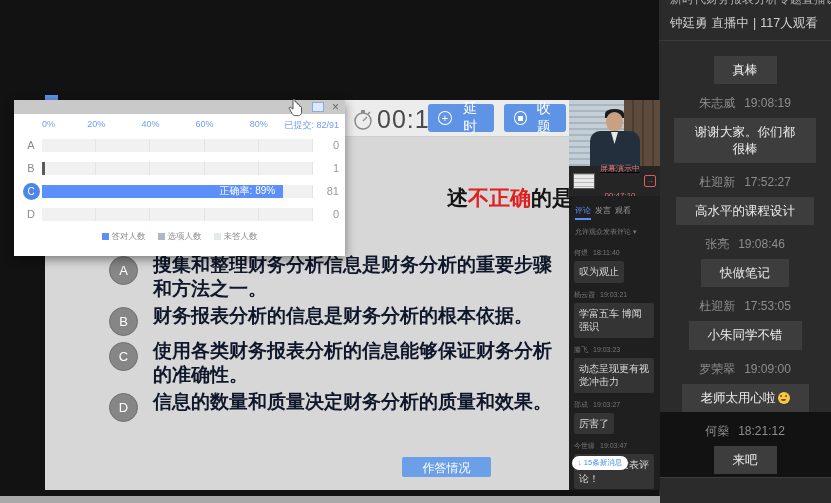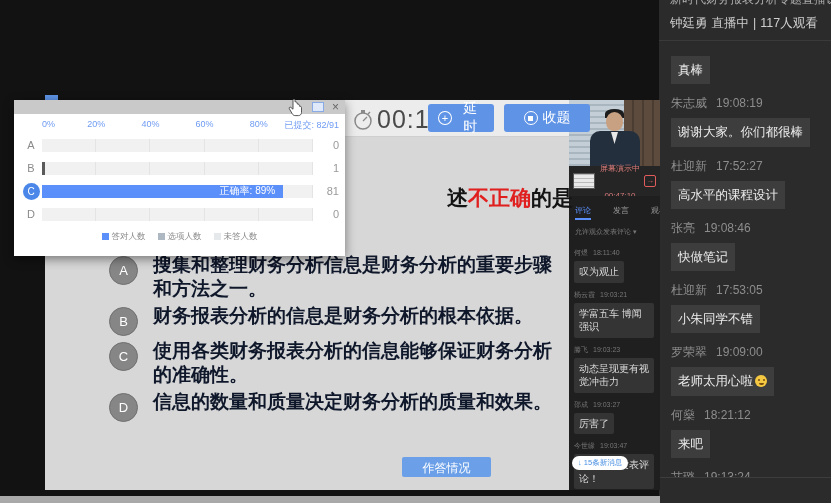--- a/index.html
+++ b/index.html
@@ -60,45 +60,45 @@
   .v-panel{position:absolute;right:0;top:0;width:36px;height:100%;
            background:repeating-linear-gradient(to right,#5d4c3d 0 8px,#4a3c30 8px 10px);}
   .v-head{position:absolute;left:38px;top:12px;width:17px;height:19px;border-radius:50% 50% 45% 45%;background:#c8a183;}
   .v-hair{position:absolute;left:37px;top:9px;width:19px;height:9px;border-radius:50% 50% 0 0;background:#1c1c1c;}
   .v-body{position:absolute;left:22px;top:31px;width:50px;height:36px;border-radius:10px 10px 0 0;background:#232f3d;}
   .v-shirt{position:absolute;left:43px;top:32px;width:7px;height:12px;background:#e8e8e8;clip-path:polygon(0 0,100% 0,50% 100%);}
 
   .share{position:absolute;left:568px;top:166px;width:92px;height:30px;background:#252525;display:flex;align-items:center;z-index:4;}
   .share-thumb{width:22px;height:16px;background:#e9e9e9;border:1px solid #555;margin:0 5px;
                background-image:linear-gradient(#bbb 1px,transparent 1px);background-size:100% 4px;background-position:0 4px;}
-  .share-col{display:flex;flex-direction:column;gap:17px;}
+  .share-col{display:flex;flex-direction:column;gap:17px;text-decoration:underline;}
   .share-status{color:#d97a7a;font-size:8px;}
   .share-time{color:#d97a7a;font-size:8px;text-align:center;}
   .share-exit{margin:0 4px 0 auto;color:#e05b5b;border:1px solid #e05b5b;border-radius:2px;font-size:8px;line-height:10px;padding:0 1px;}
 
   .mini{position:absolute;left:568px;top:196px;width:92px;height:294px;background:#1f1f1f;overflow:hidden;z-index:4;}
-  .m-tabs{display:flex;gap:22px;width:110px;padding:9px 7px 3px;font-size:8px;color:#9a9a9a;}
+  .m-tabs{display:flex;gap:4px;width:110px;padding:9px 7px 3px;font-size:8px;color:#9a9a9a;}
   .m-tab.active{color:#5b8ff9;border-bottom:2px solid #5b8ff9;padding-bottom:2px;}
   .m-note{padding:4px 7px;font-size:7px;color:#787878;}
   .m-list{padding:0 6px;}
   .m-meta{color:#767676;font-size:7px;margin:7px 0 3px;white-space:nowrap;}
   .m-meta .nm{margin-right:5px;}
   .m-bubble{display:inline-block;background:#343434;color:#dcdcdc;font-size:10px;padding:4px 5px;border-radius:2px;line-height:1.35;max-width:80px;}
   .m-pill{position:absolute;left:4px;top:260px;background:#fff;color:#4a90e2;font-size:7.5px;padding:2px 6px;border-radius:7px;white-space:nowrap;}
 
   
-  .side{position:absolute;left:659px;top:0;width:172px;height:503px;background:#2b2b2b;z-index:3;}
+  .side{position:absolute;left:659px;top:0;width:172px;height:412px;background:#2b2b2b;z-index:3;text-align:center;}
   .side-header{position:relative;height:41px;border-bottom:1px solid #3a3a3a;overflow:hidden;}
   .clip-title{position:absolute;top:-9px;left:11px;font-size:12px;color:#b0b0b0;white-space:nowrap;}
   .streamer{position:absolute;top:15px;left:11px;font-size:12.5px;color:#cfcfcf;white-space:nowrap;}
   .streamer span{margin-right:4px;}
   .s-list{padding:2px 12px 0;}
   .s-meta{color:#8d8d8d;font-size:12px;margin:11px 0 6px;}
   .s-meta .nm{margin-right:9px;}
-  .s-bubble{display:inline-block;background:#3d3d3d;color:#ececec;font-size:12.5px;padding:6px 7px;border-radius:0;line-height:1.3;max-width:142px;}
+  .s-bubble{display:inline-block;background:#3d3d3d;color:#ececec;font-size:12.5px;padding:6px 19px;border-radius:0;line-height:1.3;max-width:142px;}
   .s-first{margin-top:13px;}
   .emoji{display:inline-block;width:12px;height:12px;border-radius:50%;background:#f5c842;vertical-align:-2px;margin-left:2px;position:relative;}
   .emoji::before{content:"";position:absolute;left:2.5px;top:3.5px;width:2px;height:2px;border-radius:50%;background:#7a4e10;box-shadow:5px 0 0 #7a4e10;}
   .emoji::after{content:"";position:absolute;left:3.5px;top:7.5px;width:5px;height:2px;border-radius:0 0 3px 3px;background:#7a4e10;}
   .side-footer{position:absolute;left:0;right:0;top:477px;height:26px;border-top:1px solid #3d3d3d;background:#2b2b2b;}
 
   .bottombar{position:absolute;left:0;top:496px;width:660px;height:7px;background:#a9a9a9;z-index:7;}
 </style>
 </head>
 <body>
@@ -113,21 +113,21 @@
           <line x1="15" y1="6" x2="17" y2="4" stroke="#8a8a8a" stroke-width="1.5"></line>
           <circle cx="10" cy="13" r="8" fill="#ededed" stroke="#8a8a8a" stroke-width="1.5"></circle>
           <line x1="10" y1="13" x2="14" y2="9" stroke="#8a8a8a" stroke-width="1.2"></line>
         </svg>
         <span class="timer-time">00:17</span>
       </div>
       <button class="btn-blue" style="position:absolute;left:383px;top:4px;width:66px;">
         <span class="icn-circle">+</span>
         <span>延时</span>
       </button>
-      <button class="btn-blue" style="position:absolute;left:459px;top:4px;width:86px;">
+      <button class="btn-blue" style="position:absolute;left:459px;top:4px;width:62px;">
         <span class="icn-circle">
             <span class="icn-square"></span>
           </span>
         <span>收题</span>
       </button>
     </div>
 
     <div class="question"><span>述</span><span class="hl">不正确</span><span>的是</span></div>
 
     <div class="options">

